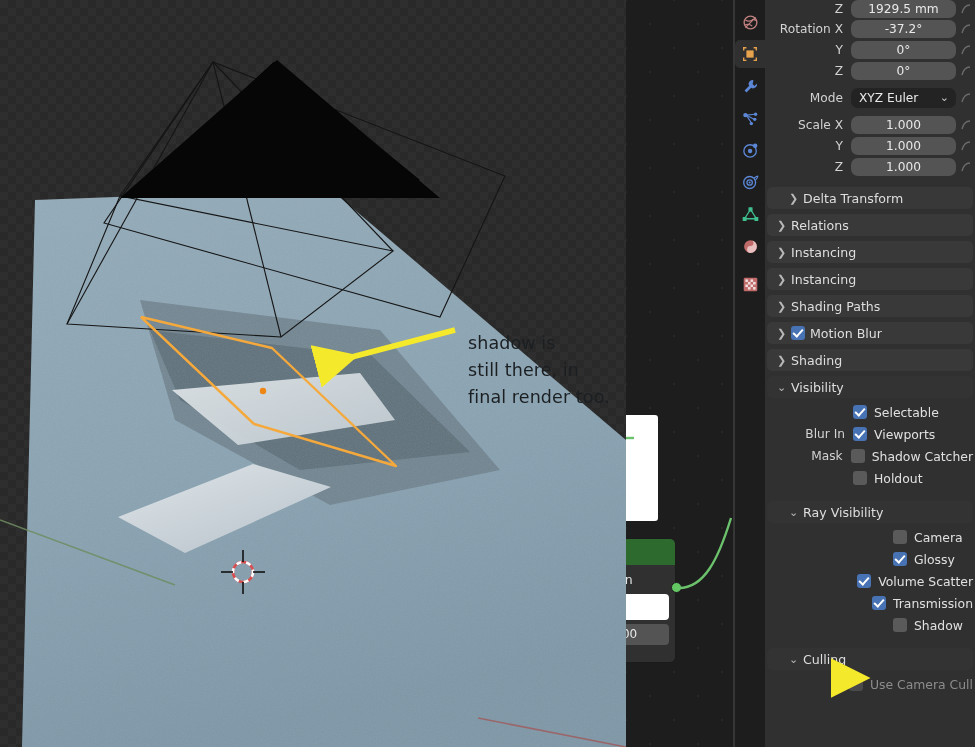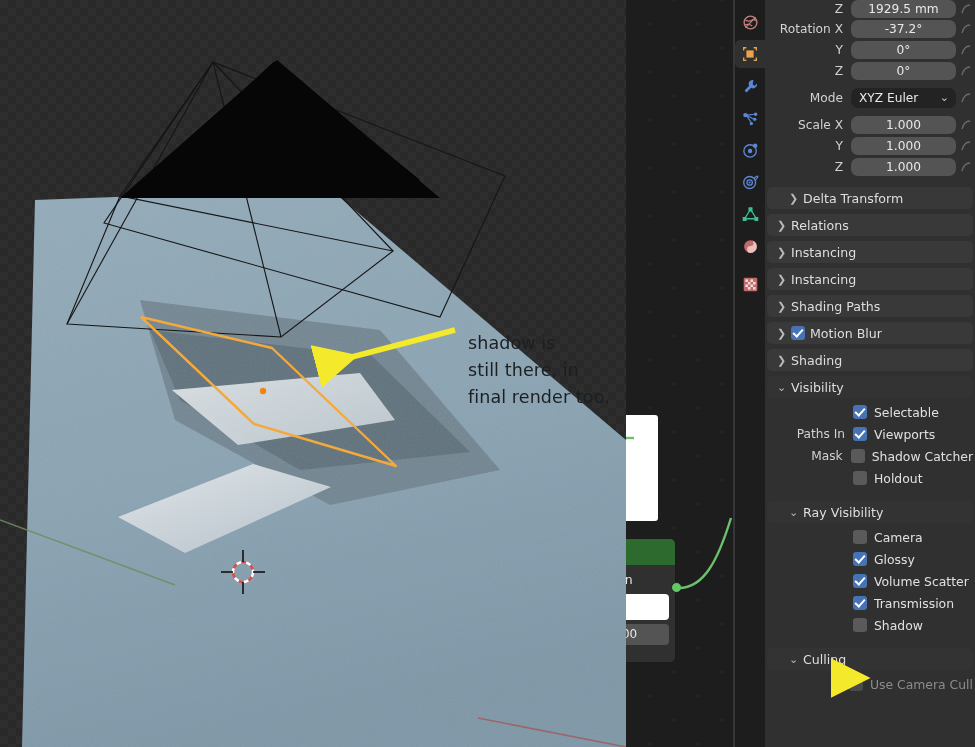--- a/index.html
+++ b/index.html
@@ -478,41 +478,41 @@
         <span class="tri">⌄</span>
         <span>Visibility</span>
       </div>
       <div class="panel-content" style="padding-top:7px;">
         <div class="cbrow">
           <span class="cblabel-left"></span>
           <span class="checkbox checked"></span>
           <span class="cbtext">Selectable</span>
         </div>
         <div class="cbrow">
-          <span class="cblabel-left">Paths In</span>
+          <span class="cblabel-left">Blur In</span>
           <span class="checkbox checked"></span>
           <span class="cbtext">Viewports</span>
         </div>
         <div class="cbrow">
           <span class="cblabel-left">Mask</span>
           <span class="checkbox"></span>
           <span class="cbtext">Shadow Catcher</span>
         </div>
         <div class="cbrow">
           <span class="cblabel-left"></span>
           <span class="checkbox"></span>
           <span class="cbtext">Holdout</span>
         </div>
       </div>
 
       <div class="panel open" style="margin-top:4px; padding-left:22px; background:#333333;">
         <span class="tri">⌄</span>
         <span>Ray Visibility</span>
       </div>
-      <div class="panel-content" style="padding-top:7px;">
+      <div class="panel-content" style="padding-top:7px;margin-left:40px;">
         <div class="cbrow">
           <span class="cblabel-left"></span>
           <span class="checkbox"></span>
           <span class="cbtext">Camera</span>
         </div>
         <div class="cbrow">
           <span class="cblabel-left"></span>
           <span class="checkbox checked"></span>
           <span class="cbtext">Glossy</span>
         </div>

